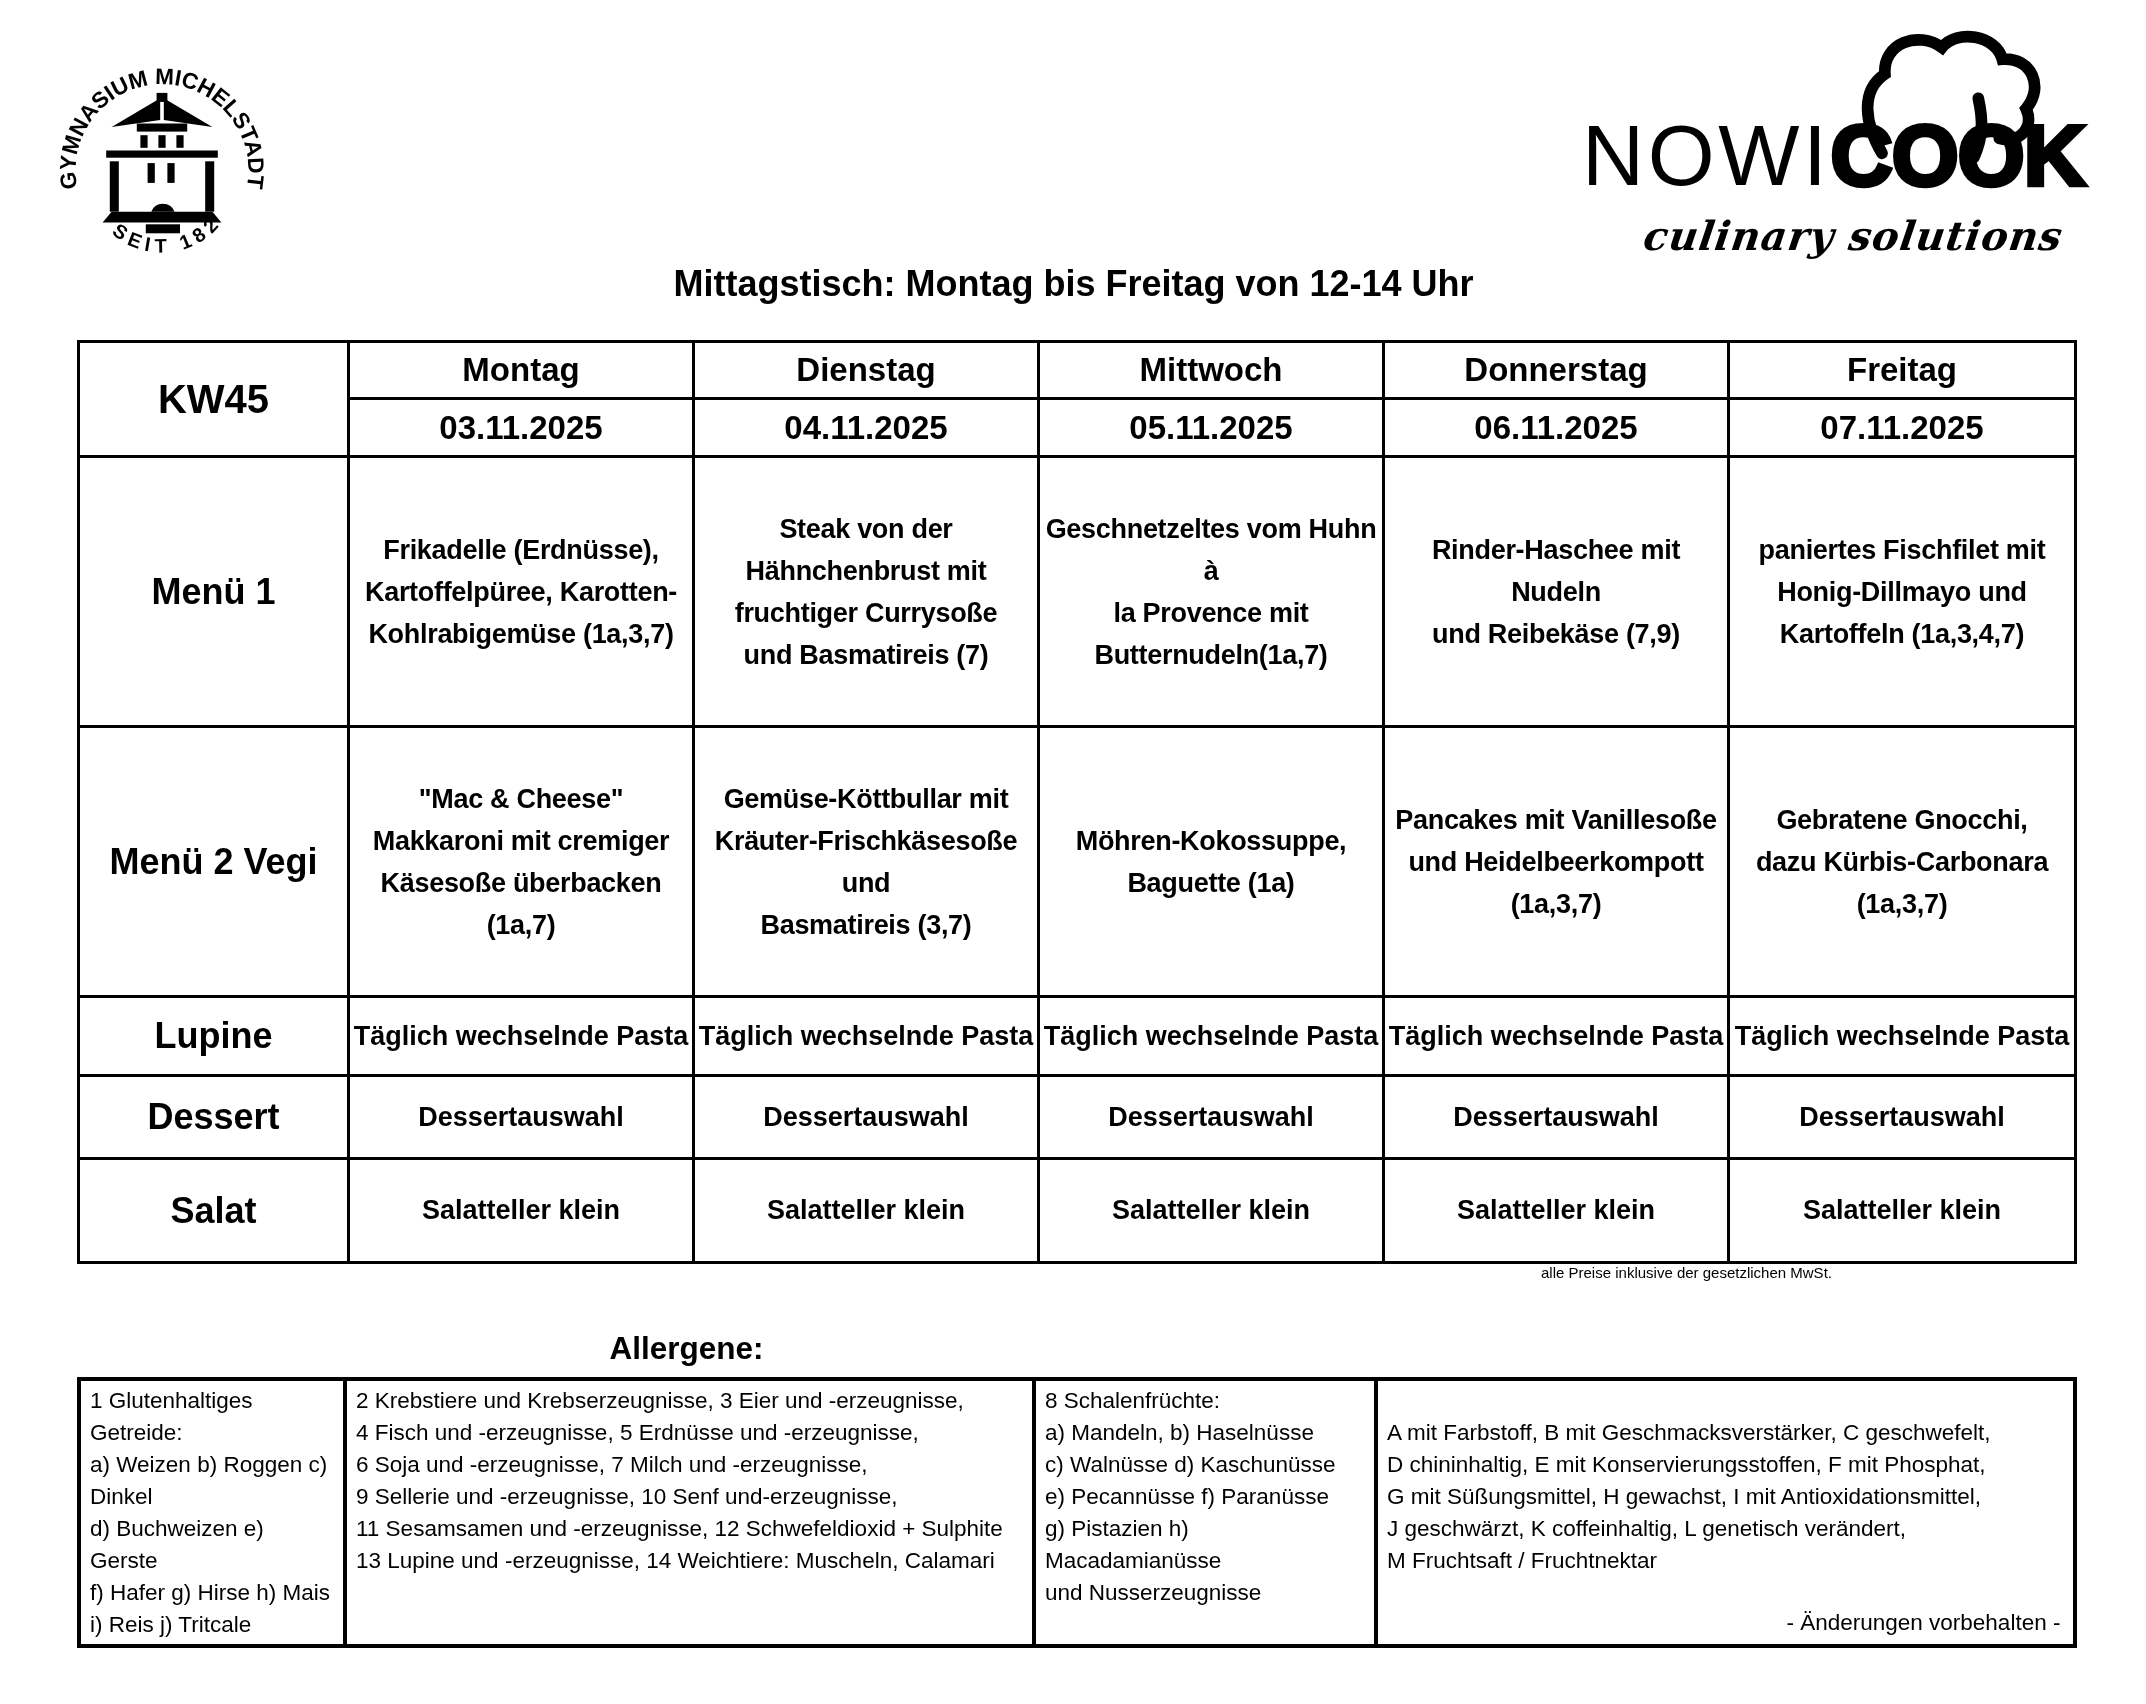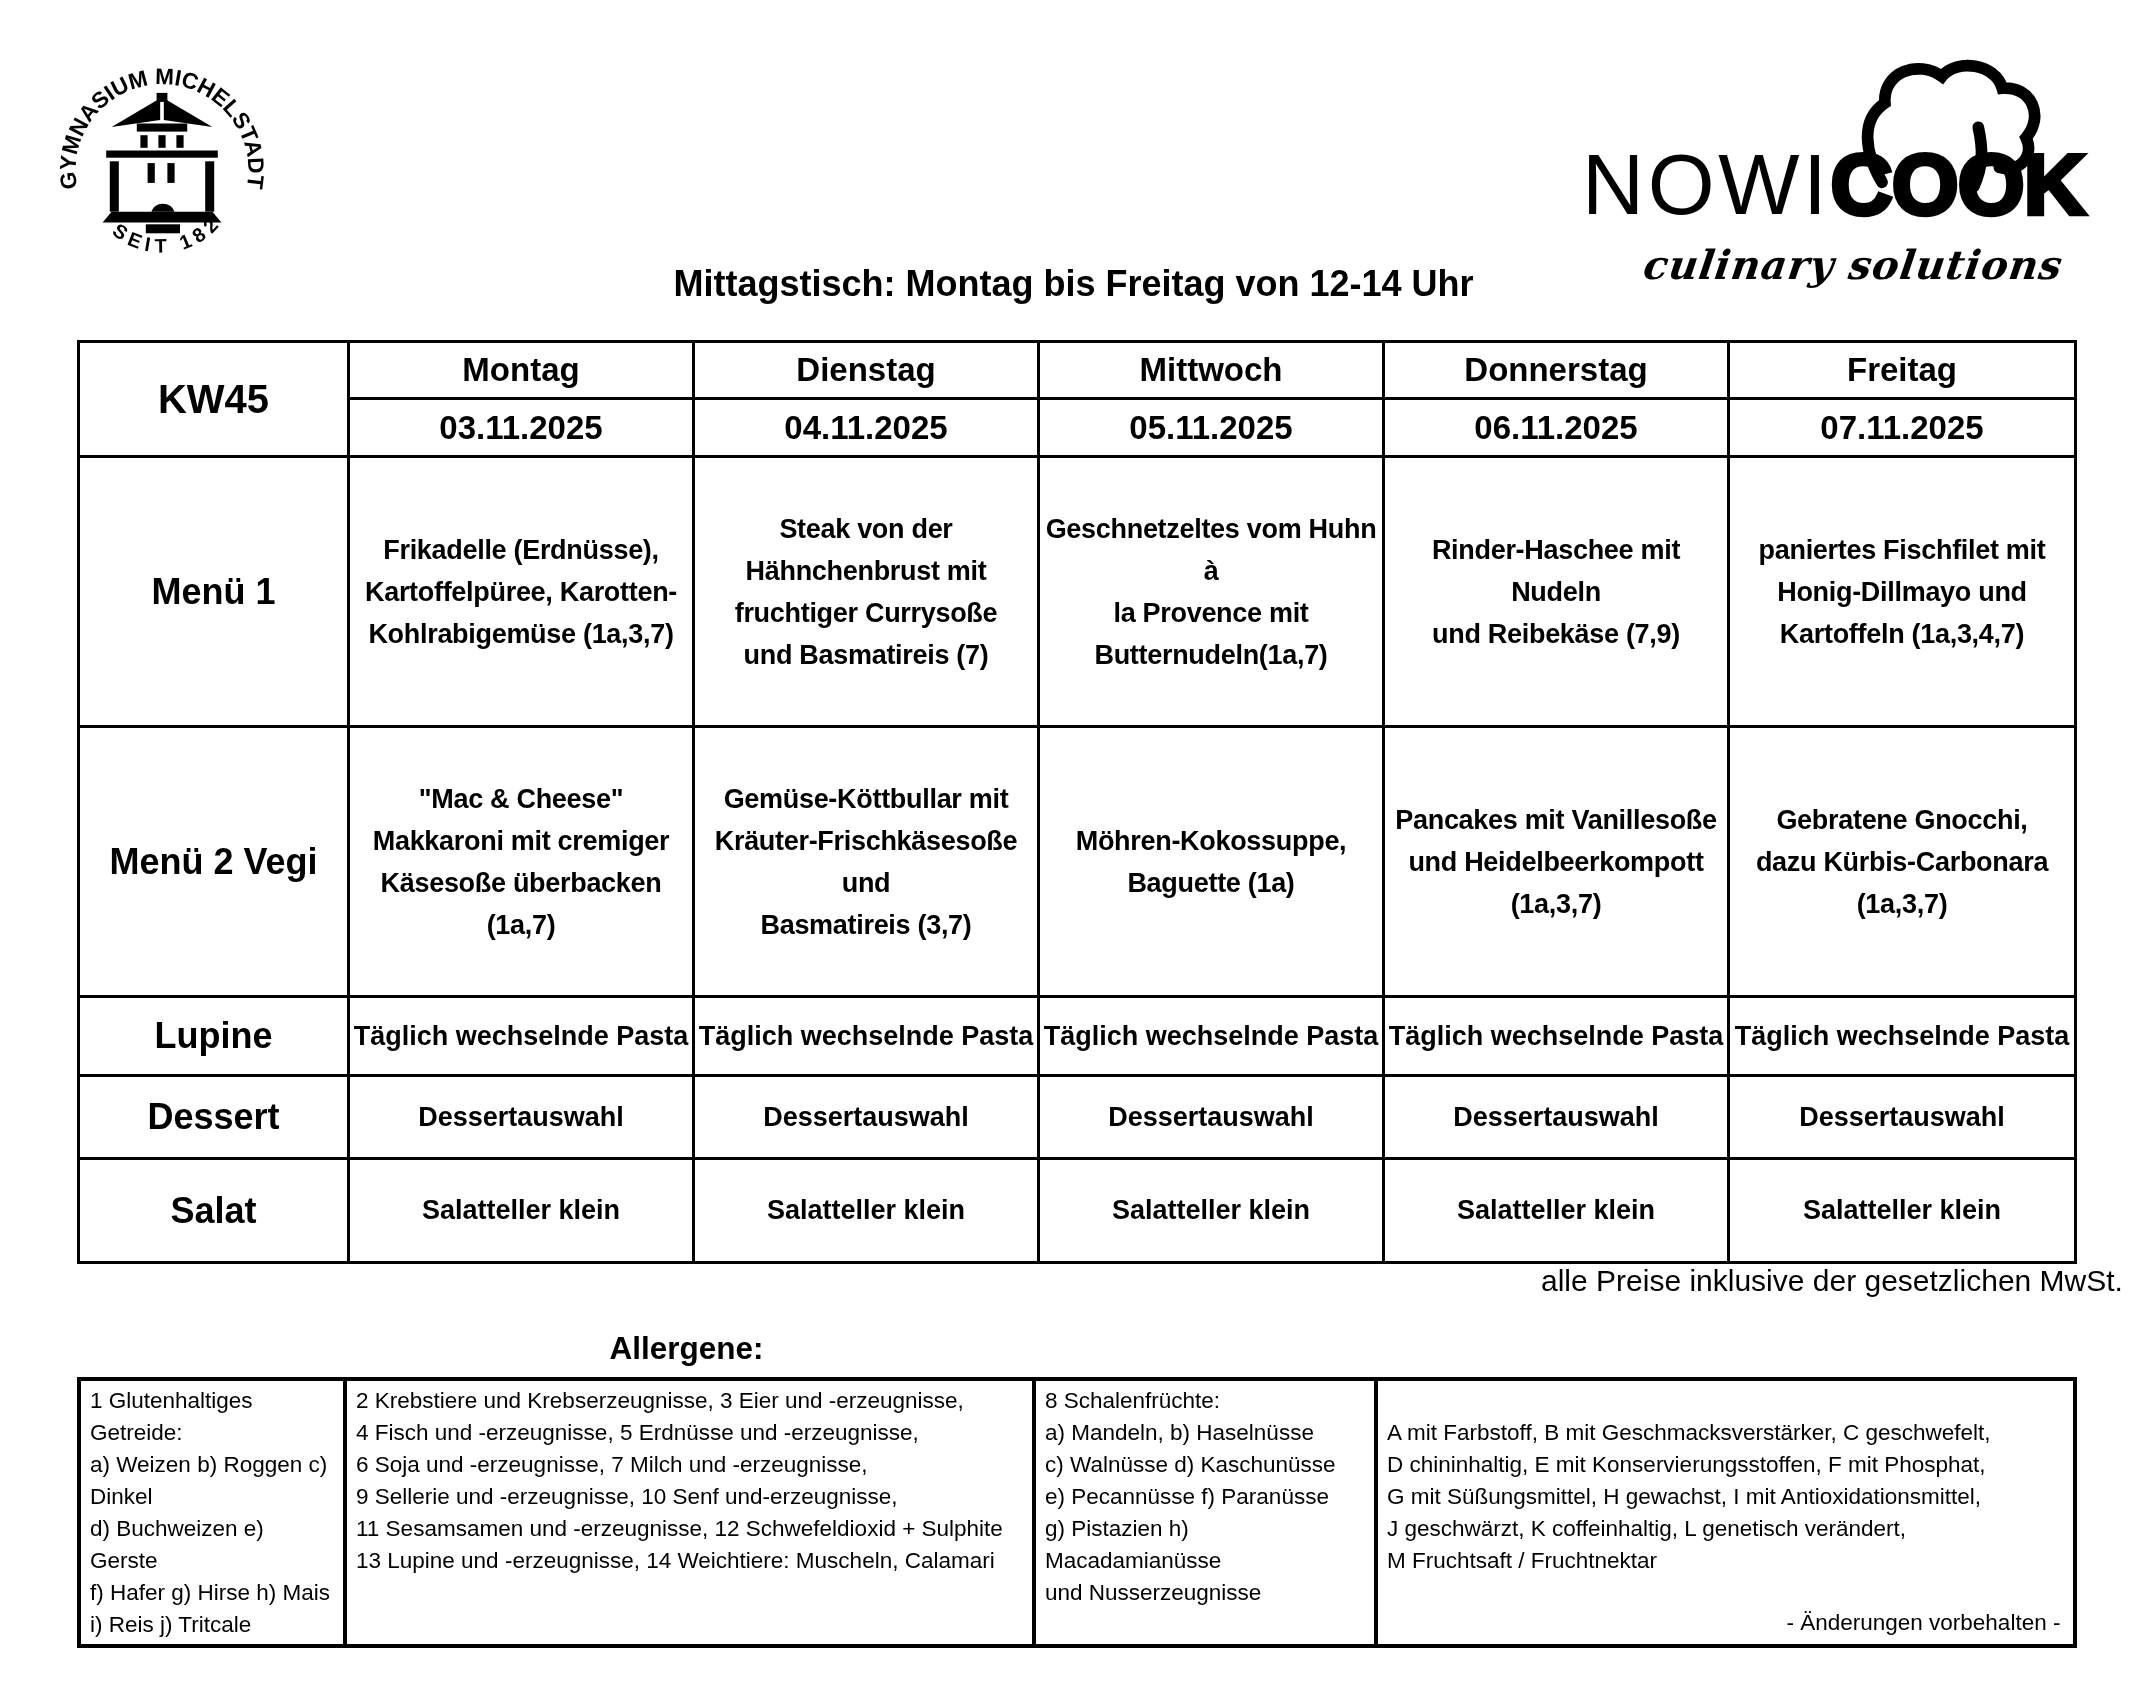--- a/index.html
+++ b/index.html
@@ -15,21 +15,21 @@
   .school-logo{position:absolute;left:54px;top:47px;width:216px;height:225px;}
   .page-title{
     position:absolute;left:0;top:124px;width:100%;
     text-align:center;font-size:70px;font-weight:bold;
     font-family:"DejaVu Sans",sans-serif;letter-spacing:0.9px;margin:0;
   }
   .subtitle{
     position:absolute;left:0;top:263px;width:100%;
     text-align:center;font-size:36px;font-weight:bold;
   }
-  .brand{position:absolute;top:65px;right:79px;width:486px;height:225px;}
+  .brand{position:absolute;top:36px;right:79px;width:486px;height:225px;}
   .brand .hat{position:absolute;left:261px;top:-10.8px;width:212px;height:144px;transform:rotate(6deg);z-index:1;}
   .brand-name{position:absolute;left:0;top:70px;width:100%;white-space:nowrap;z-index:2;text-align:right;}
   .brand-name .thin{font-size:86px;font-weight:normal;letter-spacing:3.6px;}
   .brand-name .bold{font-size:86px;font-weight:bold;letter-spacing:-0.9px;-webkit-text-stroke:4.5px #000;}
   .brand-tagline{
     position:absolute;right:5.4px;top:176px;
     font-family:"DejaVu Serif",serif;font-style:italic;font-weight:bold;
     font-size:40px;transform:skewX(-8deg);letter-spacing:0.9px;white-space:nowrap;
   }
   
@@ -44,21 +44,21 @@
   tr.r-pasta{height:79px}
   tr.r-dessert{height:83px}
   tr.r-salat{height:104px}
   td.kw{font-size:40px;font-weight:bold;margin-left:38px;}
   td.day,td.date{font-size:33px;font-weight:bold;}
   td.rowlabel{font-size:36px;font-weight:bold;}
   td.dish{font-size:27px;font-weight:bold;line-height:42px;white-space:pre-line;letter-spacing:-0.3px;}
   td.plain{font-size:27px;font-weight:bold;}
   
   .menus-note{position:absolute;left:126px;top:1253px;font-size:37px;font-weight:bold;white-space:nowrap;}
-  .vat-note{position:absolute;left:1541px;top:1264px;font-size:30px;}
+  .vat-note{position:absolute;left:1541px;top:1264px;font-size:15px;}
   .allergens-title{position:absolute;left:342px;top:1330px;width:689px;text-align:center;font-size:31.5px;font-weight:bold;}
   .additives-title{position:absolute;left:1373px;top:1330px;width:699px;text-align:center;font-size:31.5px;font-weight:bold;}
   
   table.legend{
     position:absolute;left:77px;top:1377px;
     width:1995px;height:196px;border-collapse:collapse;table-layout:fixed;
   }
   table.legend td{
     border:4.5px solid #000;vertical-align:top;text-align:left;
     padding:3.6px 9px;font-size:22.5px;line-height:32px;white-space:pre-line;position:relative;

